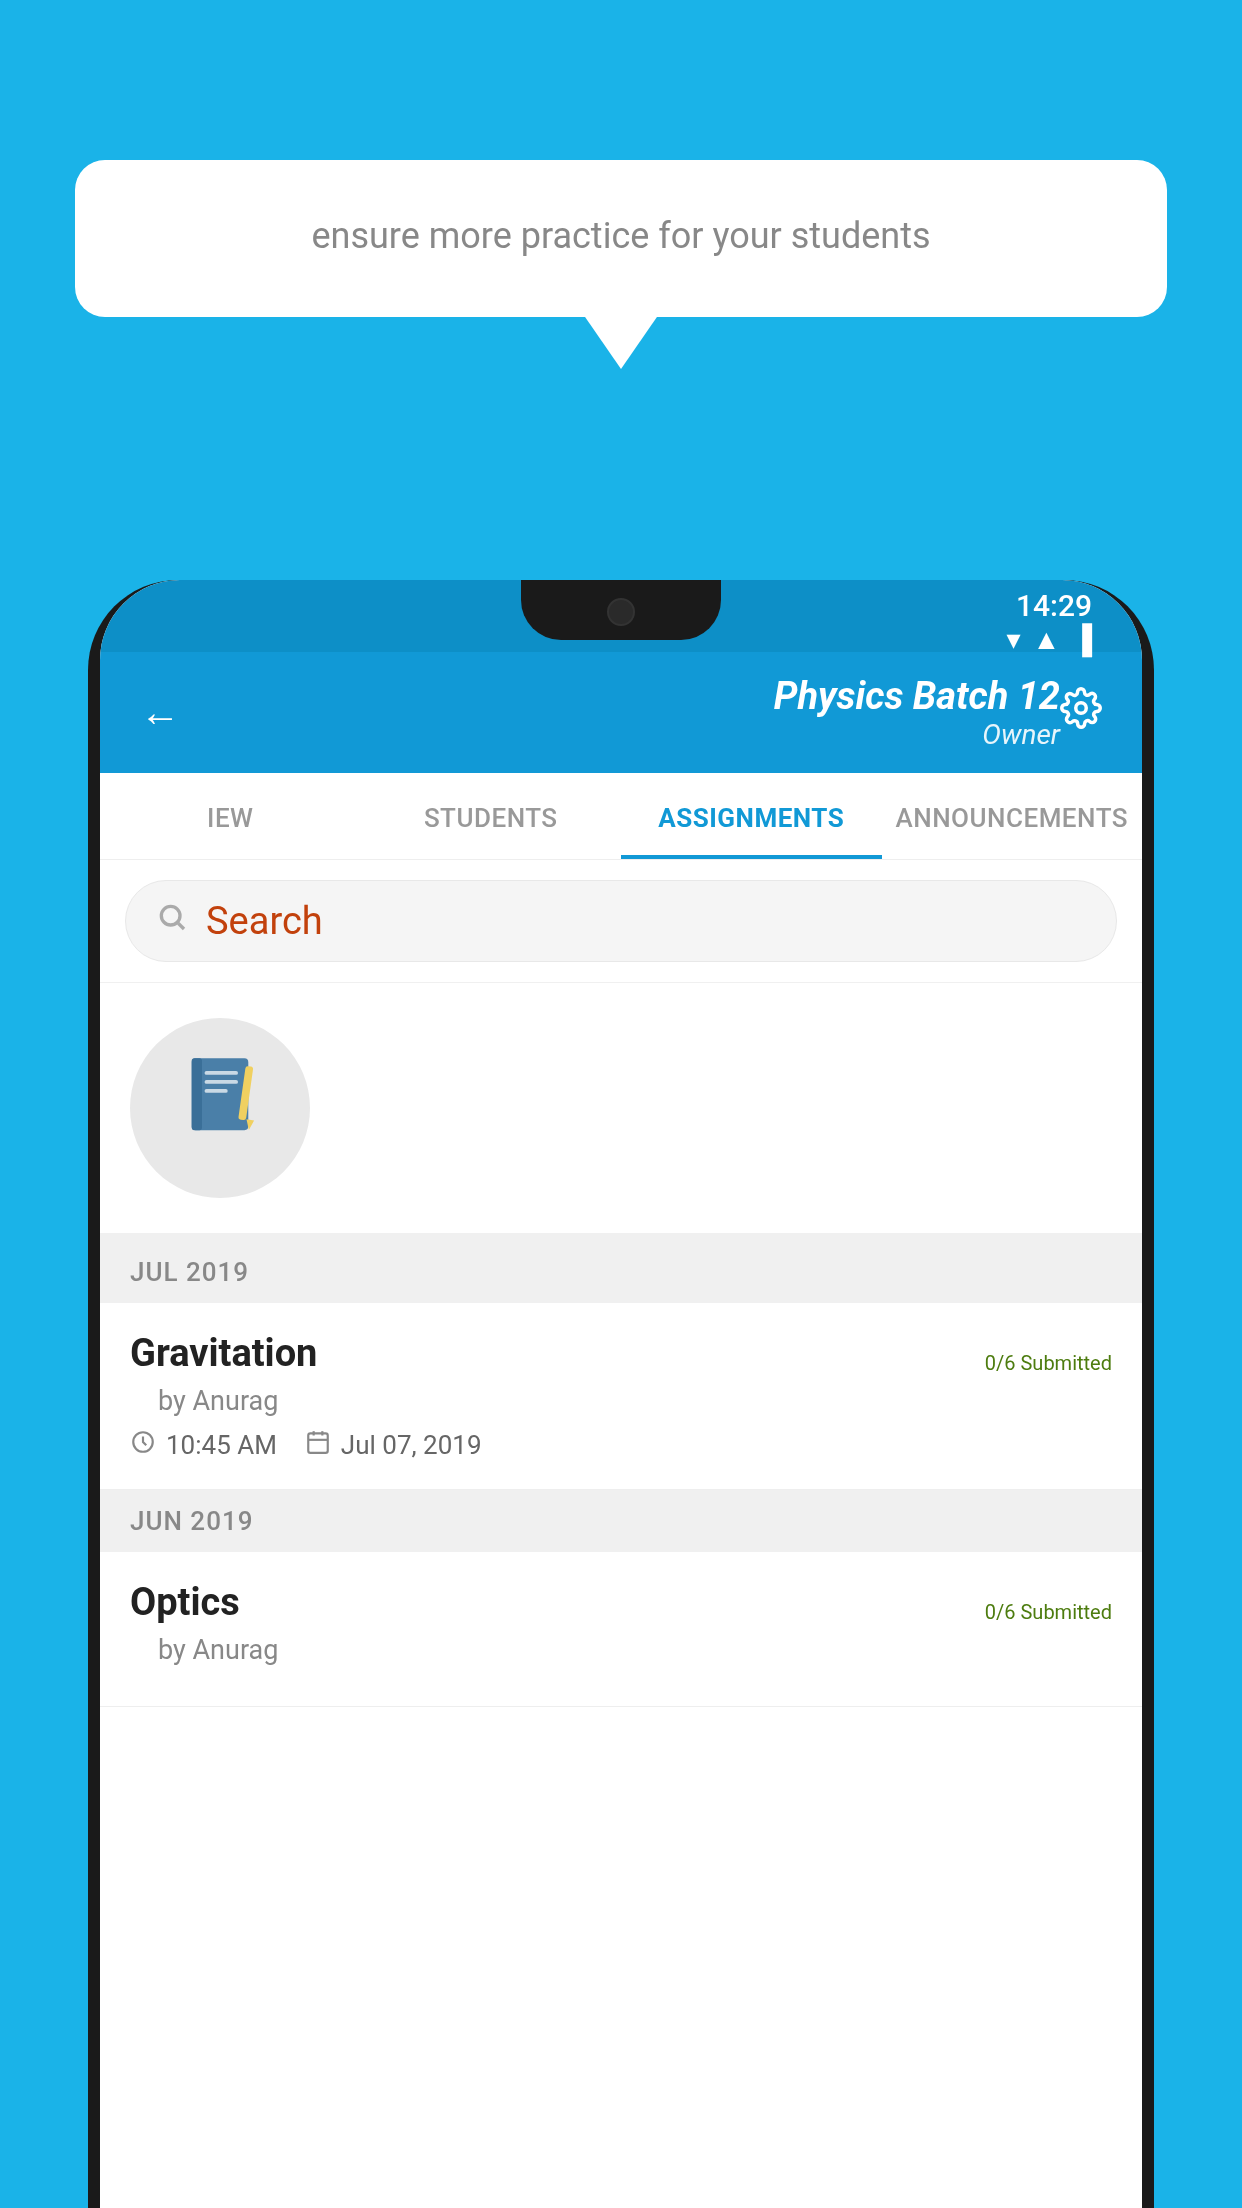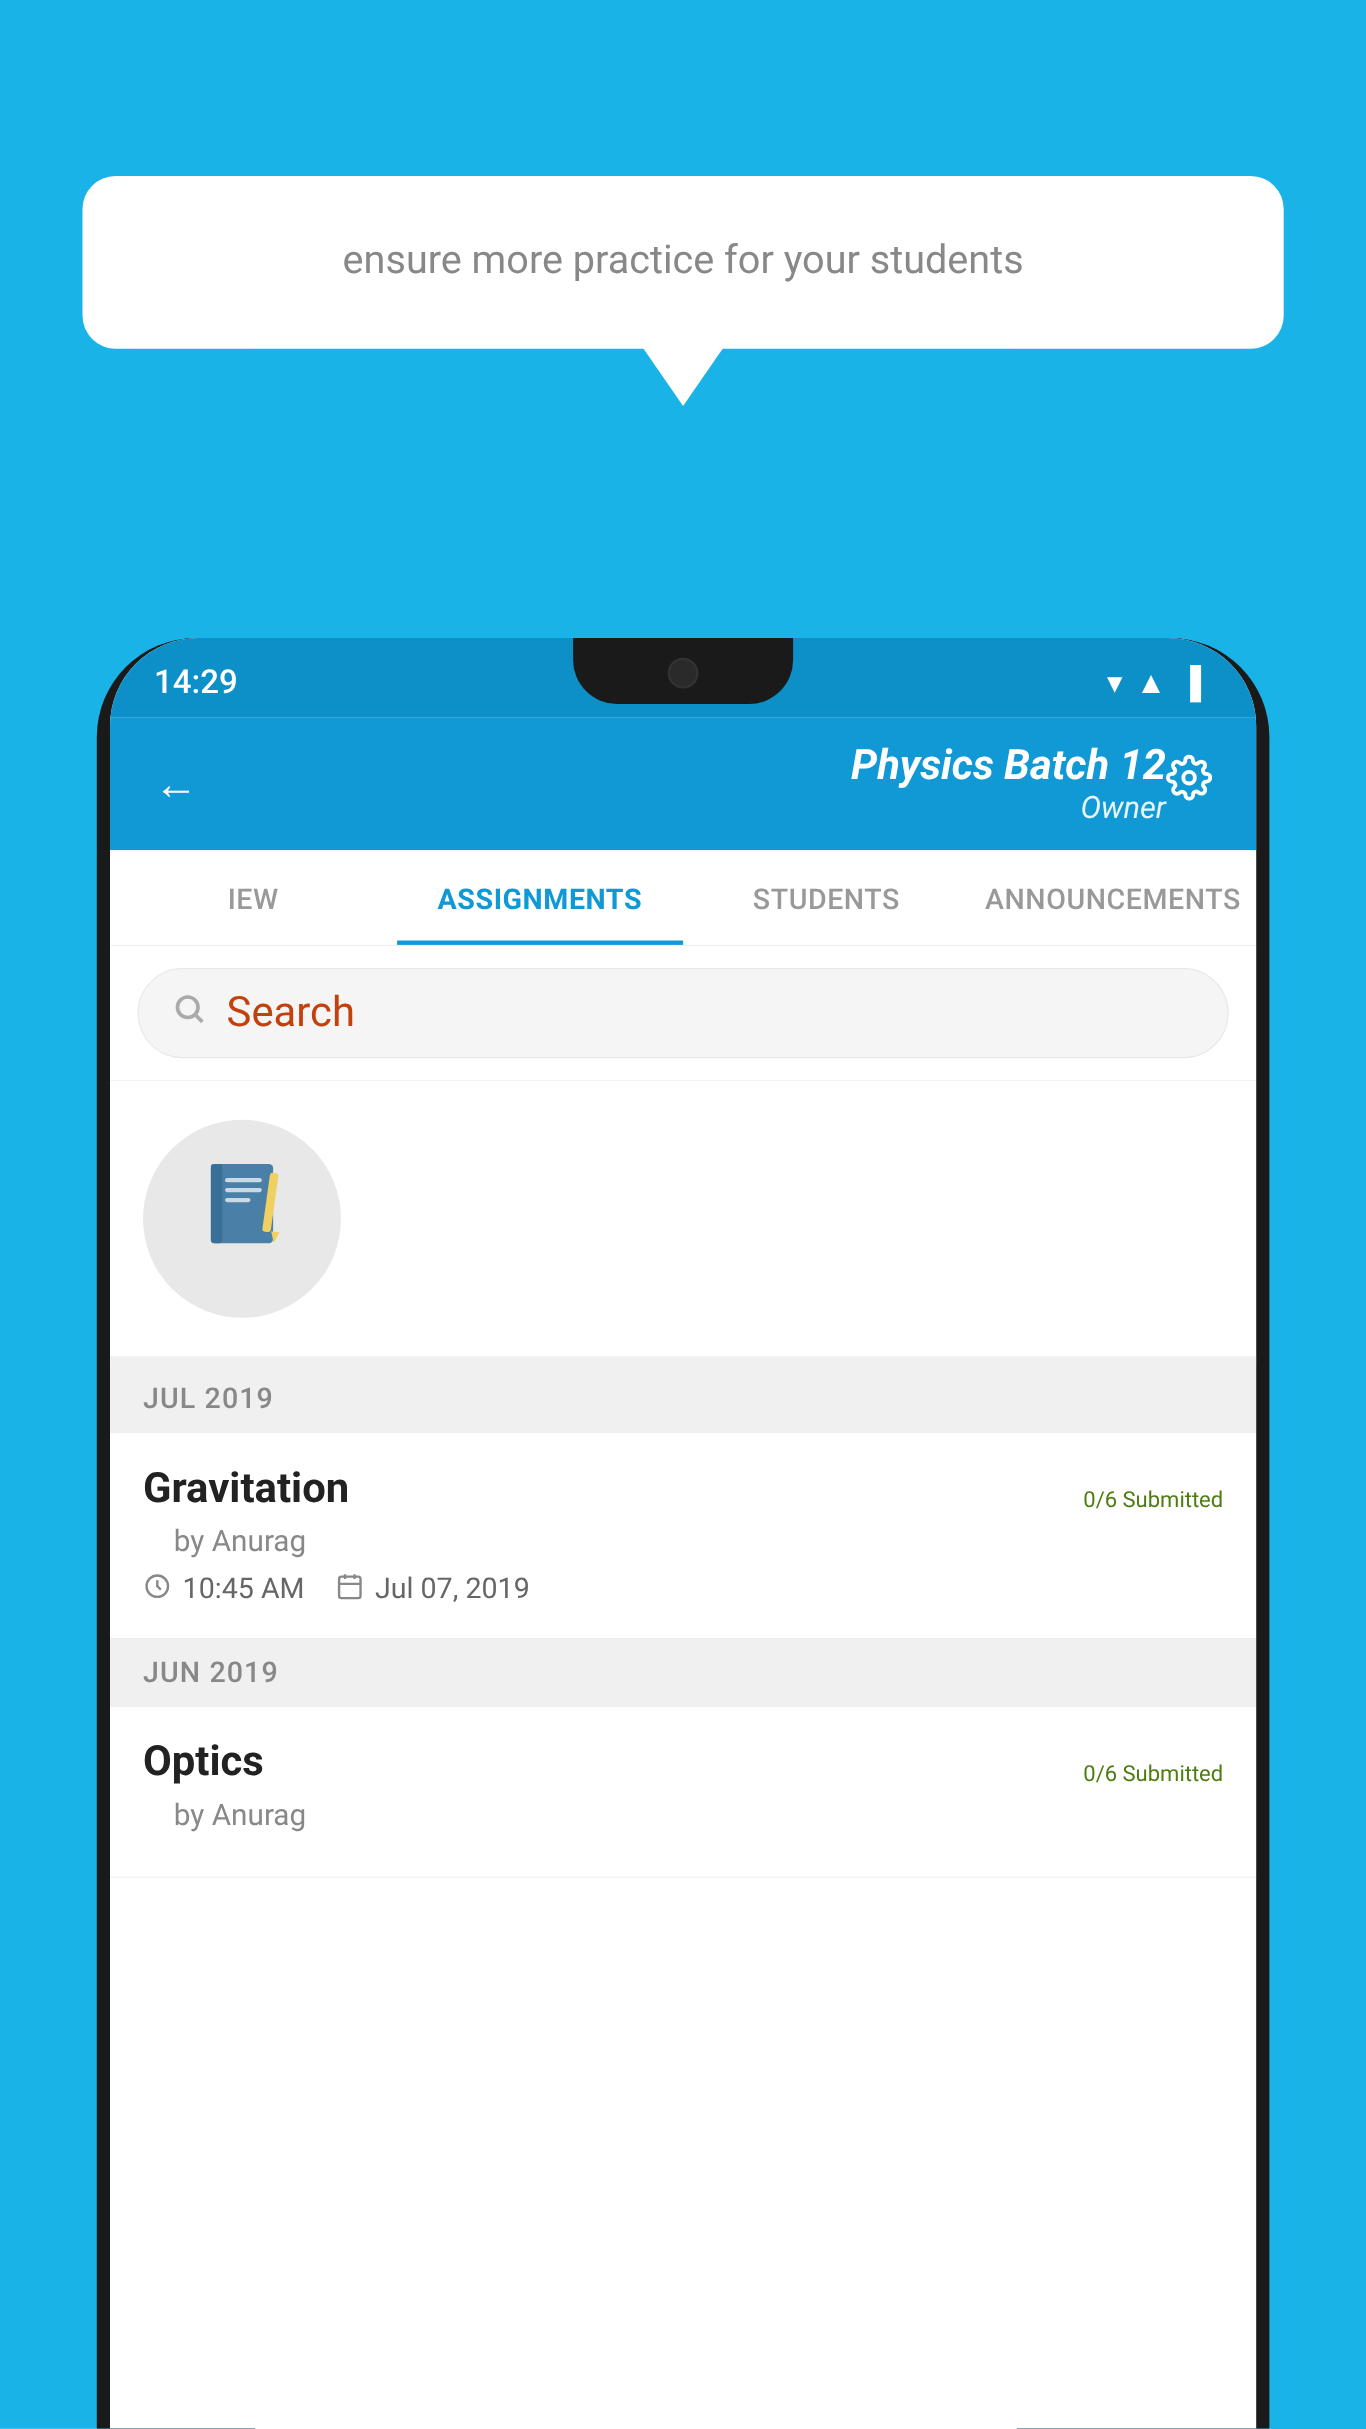--- a/index.html
+++ b/index.html
@@ -91,24 +91,25 @@
       background: #2a2a2a;
       border-radius: 50%;
       border: 2px solid #333;
     }
 
     
     .status-bar {
       background: #0d8fc7;
       height: 72px;
       display: flex;
-      align-items: center;
+      align-items: flex-end;
       justify-content: space-between;
       padding: 0 50px 0 40px;
       padding-top: 8px;
+      flex-direction: column;
     }
 
     .status-time {
       color: white;
       font-size: 30px;
       font-weight: 500;
     }
 
     .status-icons {
       display: flex;
@@ -370,22 +371,22 @@
       <div class="header-settings-btn">
         <svg width="42" height="42" viewBox="0 0 24 24" fill="none" stroke="white" stroke-width="2" stroke-linecap="round" stroke-linejoin="round">
           <circle cx="12" cy="12" r="3"></circle>
           <path d="M19.4 15a1.65 1.65 0 0 0 .33 1.82l.06.06a2 2 0 0 1-2.83 2.83l-.06-.06a1.65 1.65 0 0 0-1.82-.33 1.65 1.65 0 0 0-1 1.51V21a2 2 0 0 1-4 0v-.09A1.65 1.65 0 0 0 9 19.4a1.65 1.65 0 0 0-1.82.33l-.06.06a2 2 0 0 1-2.83-2.83l.06-.06A1.65 1.65 0 0 0 4.68 15a1.65 1.65 0 0 0-1.51-1H3a2 2 0 0 1 0-4h.09A1.65 1.65 0 0 0 4.6 9a1.65 1.65 0 0 0-.33-1.82l-.06-.06a2 2 0 0 1 2.83-2.83l.06.06A1.65 1.65 0 0 0 9 4.68a1.65 1.65 0 0 0 1-1.51V3a2 2 0 0 1 4 0v.09a1.65 1.65 0 0 0 1 1.51 1.65 1.65 0 0 0 1.82-.33l.06-.06a2 2 0 0 1 2.83 2.83l-.06.06A1.65 1.65 0 0 0 19.4 9a1.65 1.65 0 0 0 1.51 1H21a2 2 0 0 1 0 4h-.09a1.65 1.65 0 0 0-1.51 1z"></path>
         </svg>
       </div>
     </div>
 
     <div class="tabs-container">
       <div class="tab-item">IEW</div>
+      <div class="tab-item">STUDENTS</div>
       <div class="tab-item active">ASSIGNMENTS</div>
-      <div class="tab-item">STUDENTS</div>
       <div class="tab-item">ANNOUNCEMENTS</div>
     </div>
 
     <div class="search-bar-container">
       <div class="search-bar">
         <span class="search-icon-svg">
           <svg width="32" height="32" viewBox="0 0 24 24" fill="none" stroke="#aaa" stroke-width="2.5">
             <circle cx="11" cy="11" r="7"></circle>
             <line x1="21" y1="21" x2="16.65" y2="16.65"></line>
           </svg>

